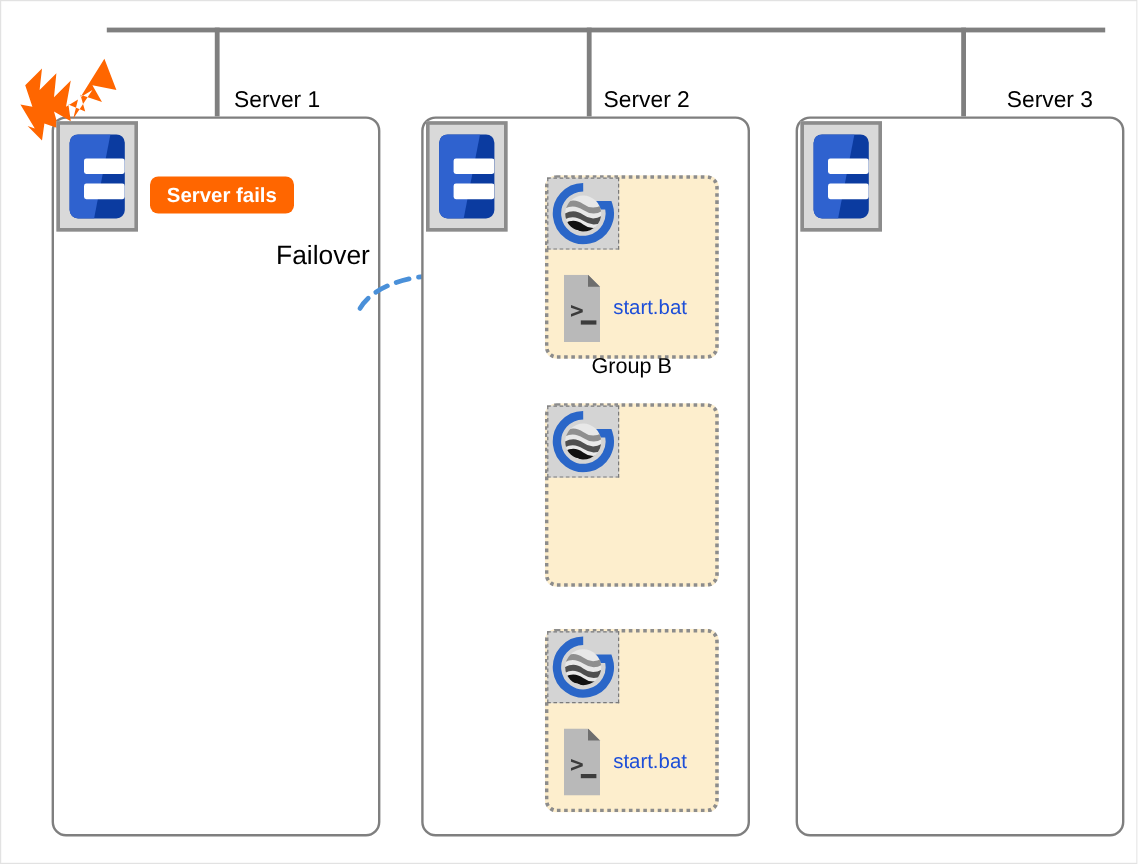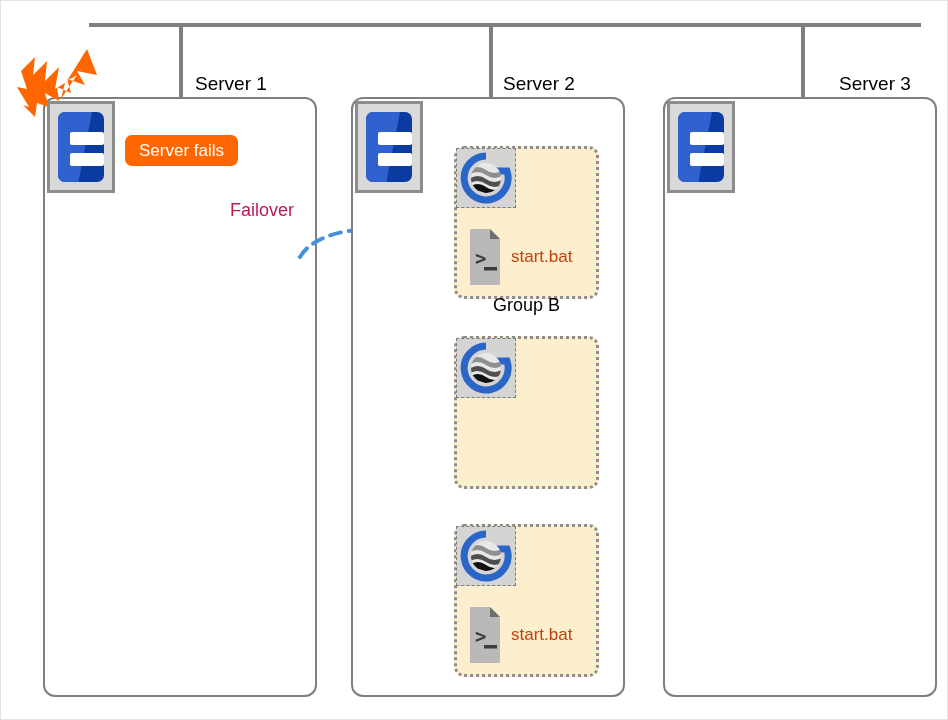--- a/index.html
+++ b/index.html
@@ -30,34 +30,34 @@
   .srv-bar.b1{top:20px;}
   .srv-bar.b2{top:41px;}
   
   .burst{position:absolute;left:14px;top:44px;width:86px;height:76px;}
   
   .fail-badge{
     position:absolute;background:#ff6600;color:#ffffff;border-radius:7px;
     padding:7px 14px;font-size:17px;line-height:1;white-space:nowrap;
   }
   
-  .failover-label{position:absolute;font-size:18px;color:#be185d;white-space:nowrap;}
+  .failover-label{position:absolute;font-size:22px;color:#000000;white-space:nowrap;}
   .failover-arrow{position:absolute;}
   
   .group-label{position:absolute;font-size:18px;color:#000;white-space:nowrap;text-align:center;}
   .group-box{
     position:absolute;box-sizing:border-box;background:#fdeecd;
     border:3px dotted #8c8c8c;border-radius:10px;
   }
   .res-row{position:absolute;display:flex;align-items:center;}
   .g-icon{width:60px;height:60px;background:#d4d4d4;border:1px dashed #7a7a7a;
     box-sizing:border-box;display:flex;align-items:center;justify-content:center;}
   .bat-row{position:absolute;display:flex;align-items:center;gap:9px;}
   .bat-icon{width:44px;height:56px;flex:0 0 auto;}
-  .bat-name{font-size:17px;color:#c2410c;white-space:nowrap;}
+  .bat-name{font-size:17px;color:#1d4ed8;white-space:nowrap;}
 </style>
 </head>
 <body>
 
 <div id="canvas">
 
   <div class="bus-line"></div>
   <div class="drop-line" style="left:178px;height:74px;"></div>
   <div class="drop-line" style="left:488px;height:74px;"></div>
   <div class="drop-line" style="left:800px;height:74px;"></div>
@@ -72,21 +72,21 @@
   </div>
 
   <div class="srv-icon" style="left:46px;top:100px;">
     <div class="srv-body">
       <div class="srv-sheen"></div>
       <div class="srv-bar b1"></div>
       <div class="srv-bar b2"></div>
     </div>
   </div>
 
-  <div class="fail-badge" style="left:124px;top:134px;">Server fails</div>
+  <div class="fail-badge" style="left:124px;top:146px;font-weight:bold;">Server fails</div>
 
   <div class="failover-label" style="left:229px;top:199px;">Failover</div>
   <div class="failover-arrow" style="left:294px;top:216px;width:130px;height:45px;">
     <svg width="130" height="45" viewBox="0 0 130 45">
       <path d="M5,40 C22,10 92,4 112,26" fill="none" stroke="#4a90d9" stroke-width="4" stroke-dasharray="11,8" stroke-linecap="round"></path>
       <polyline points="102,12 113,34 124,13" fill="none" stroke="#4a90d9" stroke-width="4" stroke-linecap="round" stroke-linejoin="round"></polyline>
     </svg>
   </div>
 
   <div class="panel" style="left:350px;top:96px;width:274px;height:600px;"></div>

